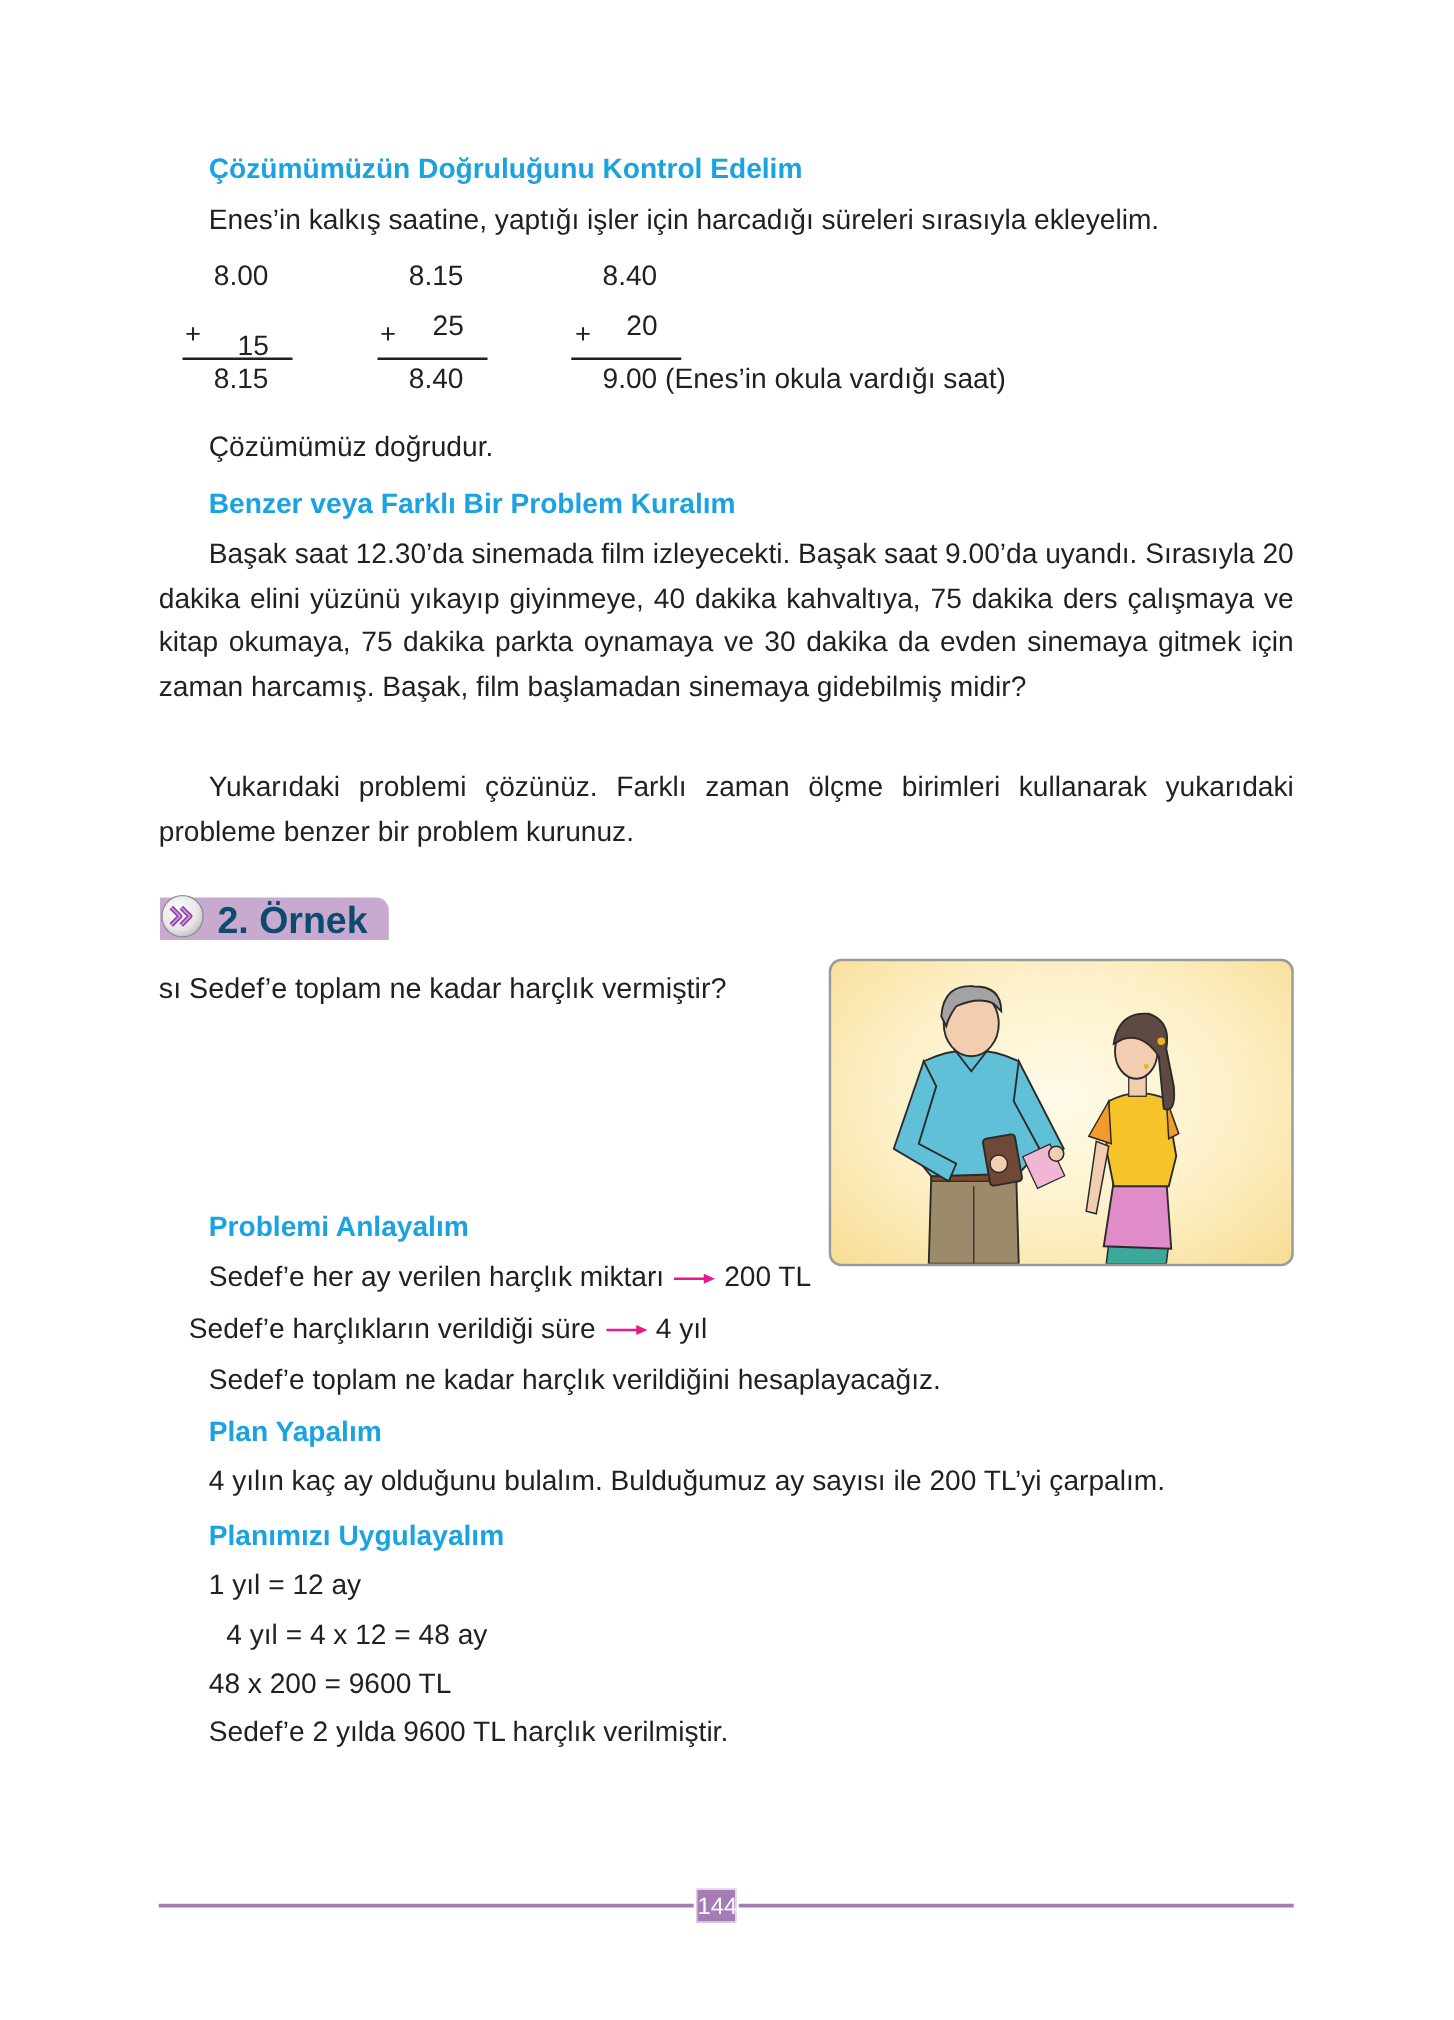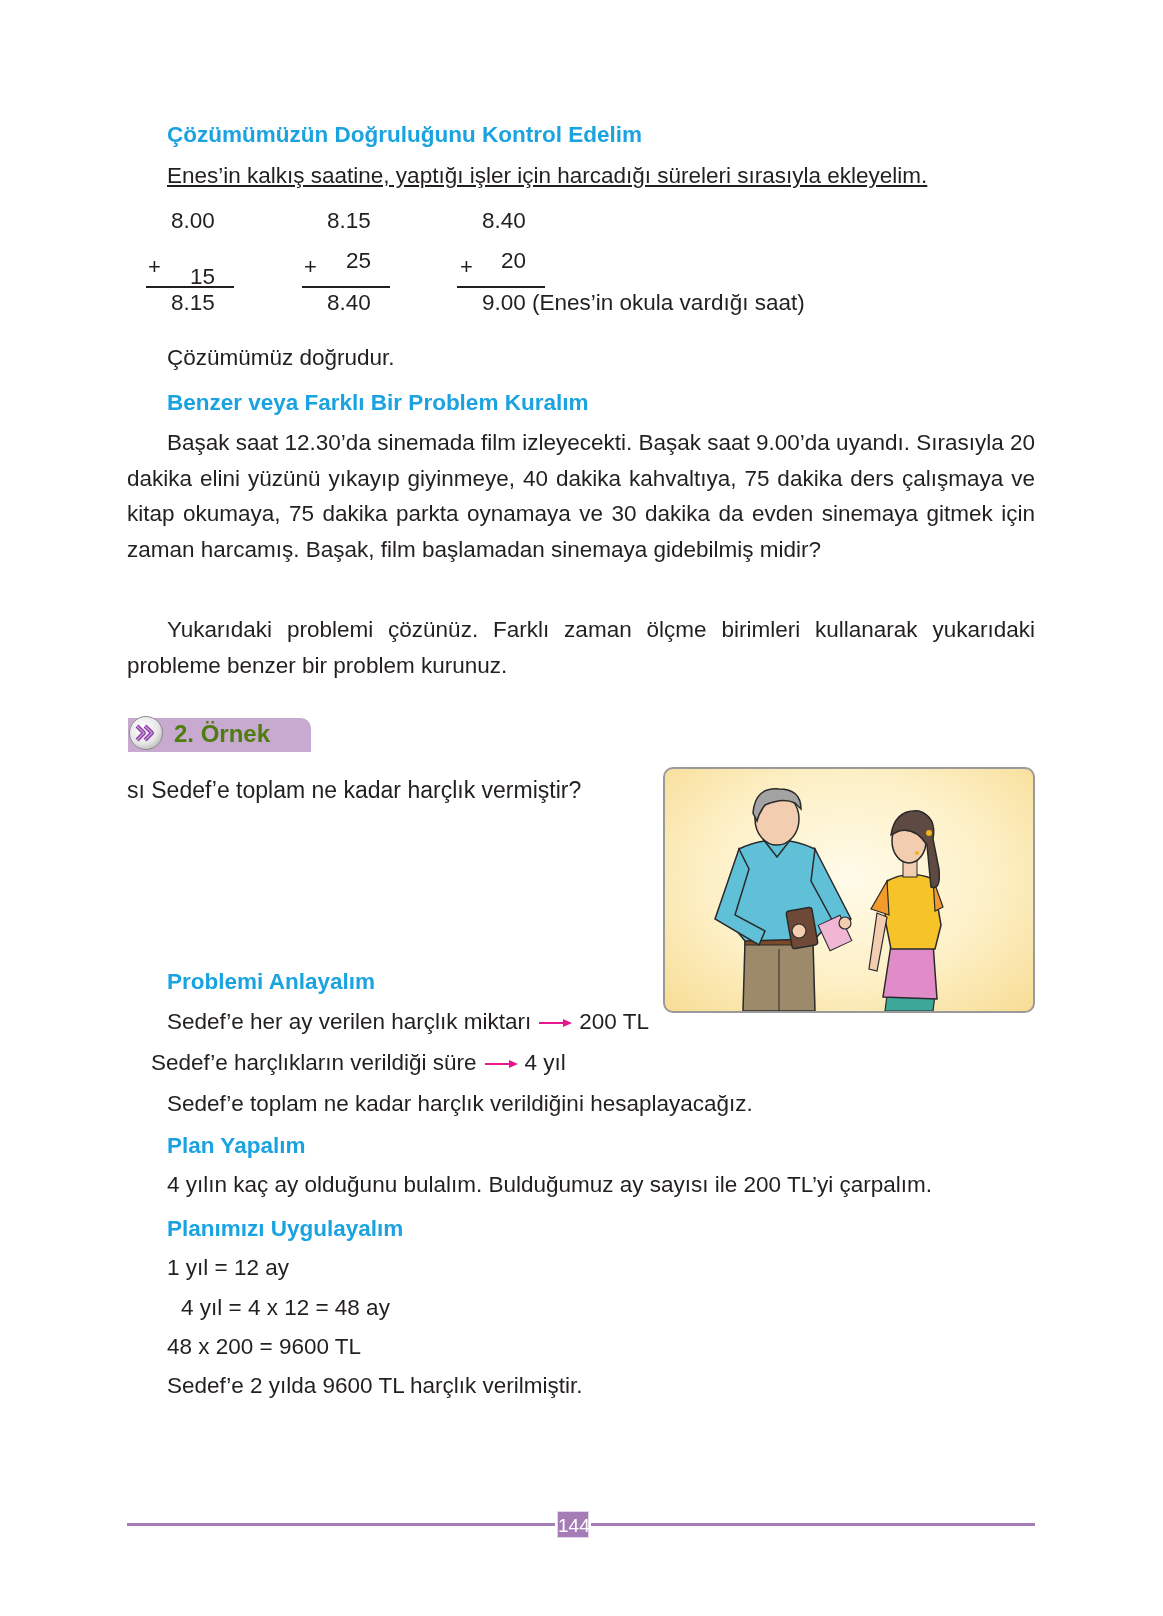--- a/index.html
+++ b/index.html
@@ -46,21 +46,21 @@
     }
     .badge-circle {
       position: absolute; left: 129px; top: 716px;
       width: 34px; height: 34px; border-radius: 50%;
       background: radial-gradient(circle at 40% 35%, #ffffff 0%, #e6e6e6 55%, #9a9a9a 100%);
       border: 1px solid #8c8c8c;
       box-sizing: border-box;
     }
     .badge-label {
       position: absolute; left: 174px; top: 720px;
-      font-size: 24px; font-weight: bold; color: #4d7c0f; white-space: nowrap;
+      font-size: 30px; font-weight: bold; color: #0c4a6e; white-space: nowrap;
     }
 
     
     .illus {
       position: absolute; left: 663px; top: 767px;
       width: 372px; height: 246px;
       border: 2px solid #9a9a9a; border-radius: 10px;
       box-sizing: border-box;
       background: radial-gradient(ellipse at 50% 45%, #fffbe9 0%, #fdf0c6 55%, #f7dc94 100%);
       overflow: hidden;
@@ -74,21 +74,21 @@
       position: absolute; left: 557px; top: 1511px;
       width: 32px; height: 27px; background: #a57cb5;
       color: #ffffff; font-size: 19px; line-height: 27px;
       border: 1px solid #e6d6ec; box-sizing: border-box;
     }
   </style>
 </head>
 <body>
 
 <div class="abs h-blue" style="left:167px; top:122px;">Çözümümüzün Doğruluğunu Kontrol Edelim</div>
-<div class="abs txt" style="left:167px; top:163px;text-decoration:underline;">Enes’in kalkış saatine, yaptığı işler için harcadığı süreleri sırasıyla ekleyelim.</div>
+<div class="abs txt" style="left:167px; top:163px;">Enes’in kalkış saatine, yaptığı işler için harcadığı süreleri sırasıyla ekleyelim.</div>
 
 <div>
   <div class="num" style="left:171px; top:208px;">8.00</div>
   <div class="plus" style="left:148px; top:254px;">+</div>
   <div class="num" style="left:190px; top:264px;">15</div>
   <div class="rule" style="left:146px; top:286px; width:88px;"></div>
   <div class="num" style="left:171px; top:290px;">8.15</div>
 </div>
 
 <div>

